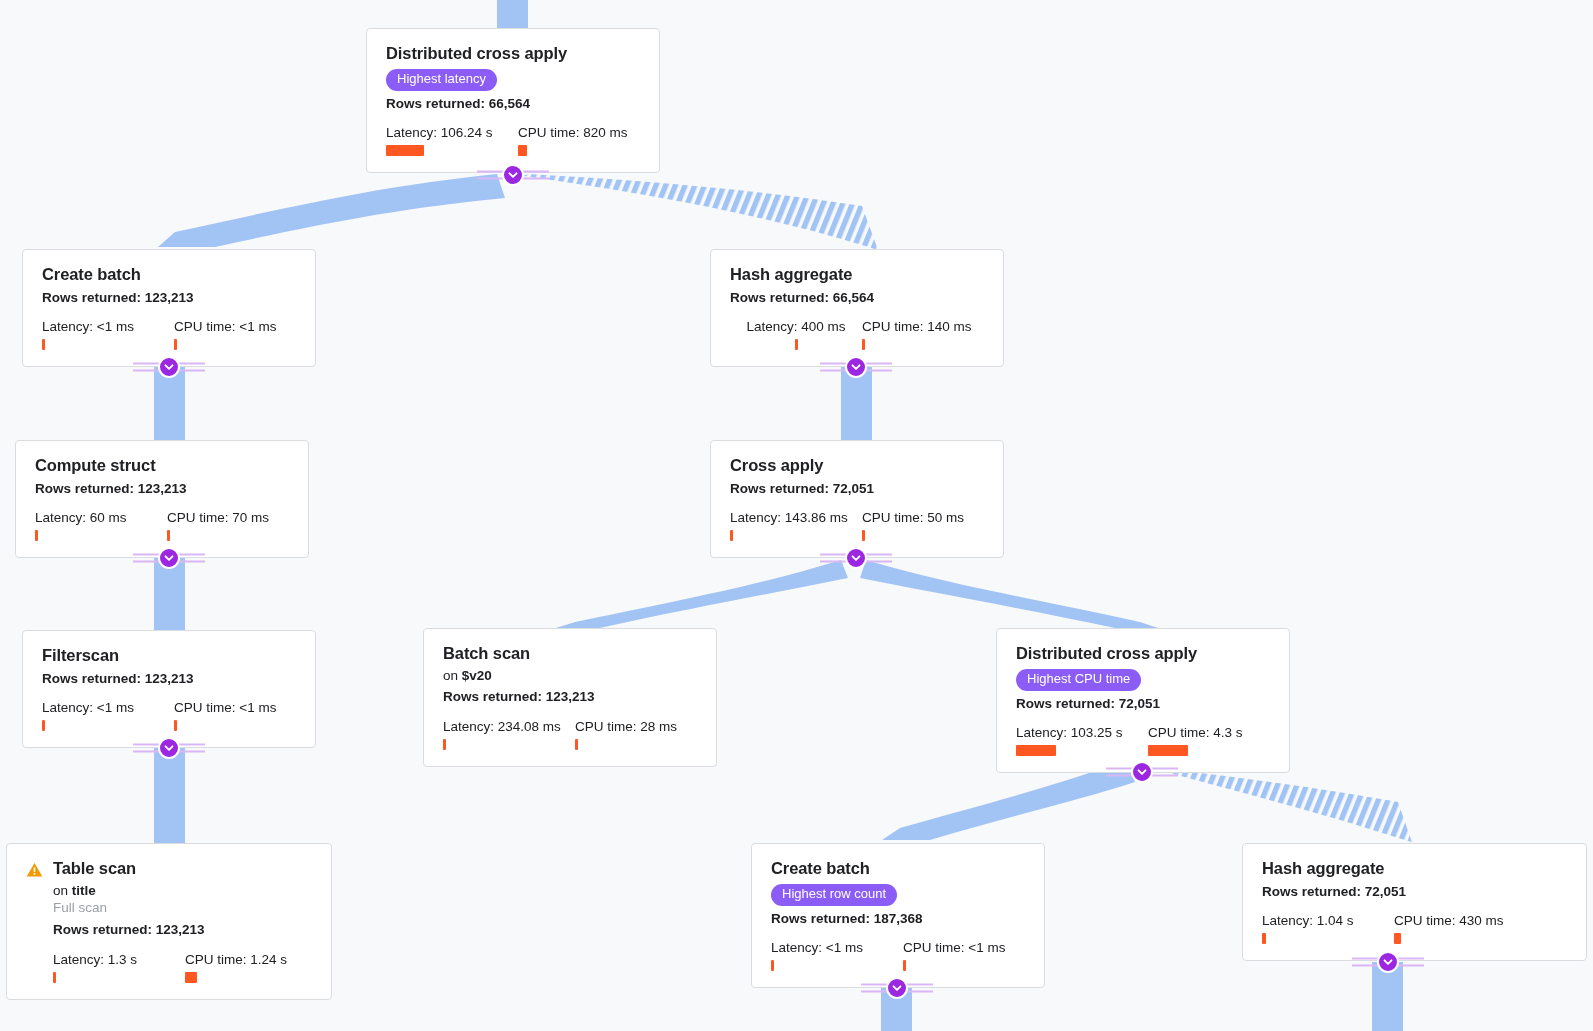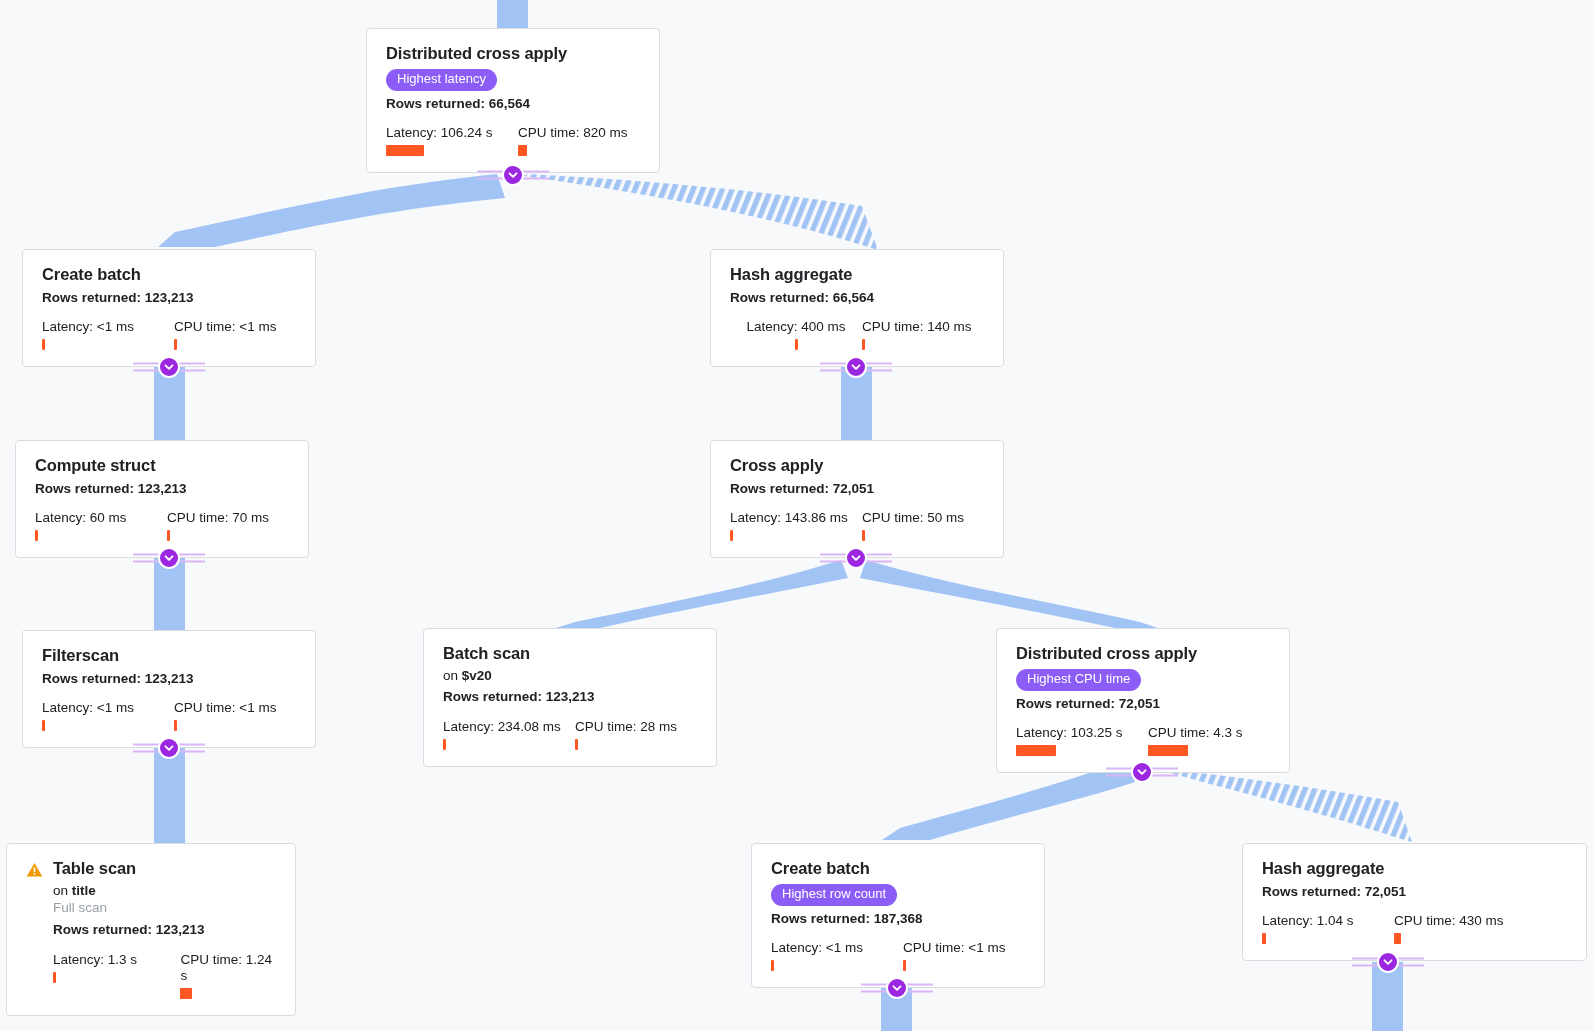--- a/index.html
+++ b/index.html
@@ -314,21 +314,21 @@
   </div>
   <div class="connector" style="left:1106px; top:761px; width:72px; height:22px;">
     <div class="conn-line"></div>
     <div class="chev">
       <svg width="12" height="12" viewBox="0 0 12 12">
           <path d="M2.5 4.3 L6 7.8 L9.5 4.3" stroke="#ffffff" stroke-width="1.9" fill="none" stroke-linecap="round" stroke-linejoin="round"></path>
         </svg>
     </div>
   </div>
 
-  <div class="node" style="left:6px; top:843px; width:290px;">
+  <div class="node" style="left:6px; top:843px; width:326px;">
     <div class="node-inner">
       <span class="warn-icon">
         <svg width="17" height="16" viewBox="0 0 17 16">
             <path d="M8.5 1 L16.3 14.6 L0.7 14.6 Z" fill="#f29900"></path>
             <rect x="7.7" y="5.4" width="1.6" height="4.6" fill="#ffffff"></rect>
             <rect x="7.7" y="11.1" width="1.6" height="1.7" fill="#ffffff"></rect>
           </svg>
       </span>
       <div class="node-body">
         <div class="node-title">Table scan</div>

